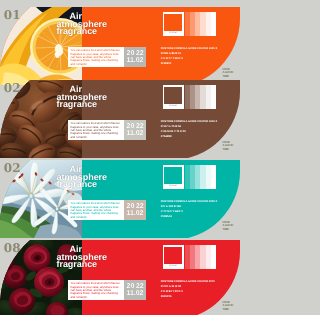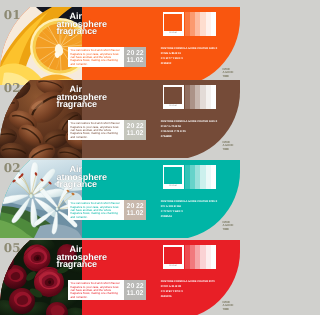--- a/index.html
+++ b/index.html
@@ -463,21 +463,21 @@
        <path d="M-5,-3 C-2,-7 4,-7 6,-3 C7,0 5,3 0,3 C-4,3 -6,0 -5,-3 Z" fill="#760e20"></path>
      </g>
    </g>
    <g fill="#1d3a18" opacity=".9">
      <ellipse cx="31" cy="36" rx="6" ry="3.2" transform="rotate(-42 31 36)"></ellipse>
      <ellipse cx="36" cy="53" rx="7" ry="3.4" transform="rotate(30 36 53)"></ellipse>
      <ellipse cx="63" cy="30" rx="6" ry="3" transform="rotate(-20 63 30)"></ellipse>
    </g>
         </g>
   </svg>
-  <div class="num">05</div>
+  <div class="num">08</div>
   <div class="title">Air atmosphere fragrance</div>
   <div class="desc">
         <p style="color:#e81f26">You can restore food and reform flavour fragrance to your case, anywhere lives can have aromas, and the whole fragrance flows, making one charming and romantic.</p>
       </div>
   <div class="badge" style="background:#b9b9b6">
     <b style="top:2.6px">20 22</b>
     <b style="top:10px">11.02</b>
   </div>
   <div class="card">
     <div class="chip" style="background:#e81f26"></div>

